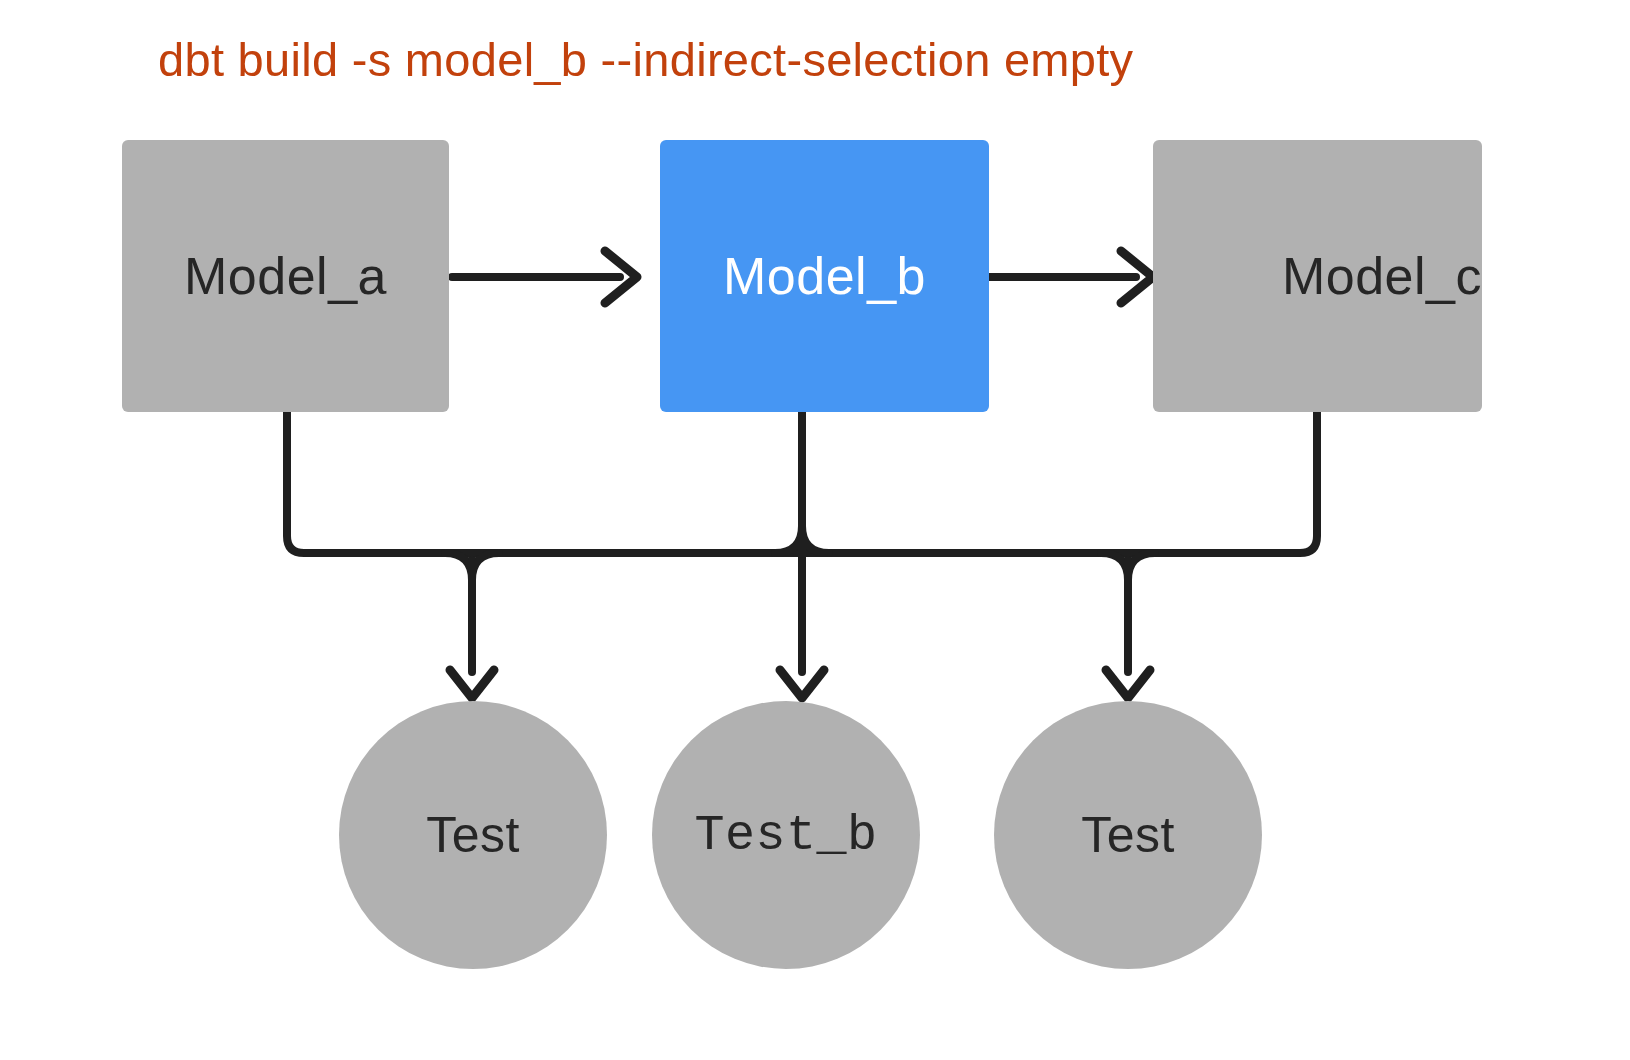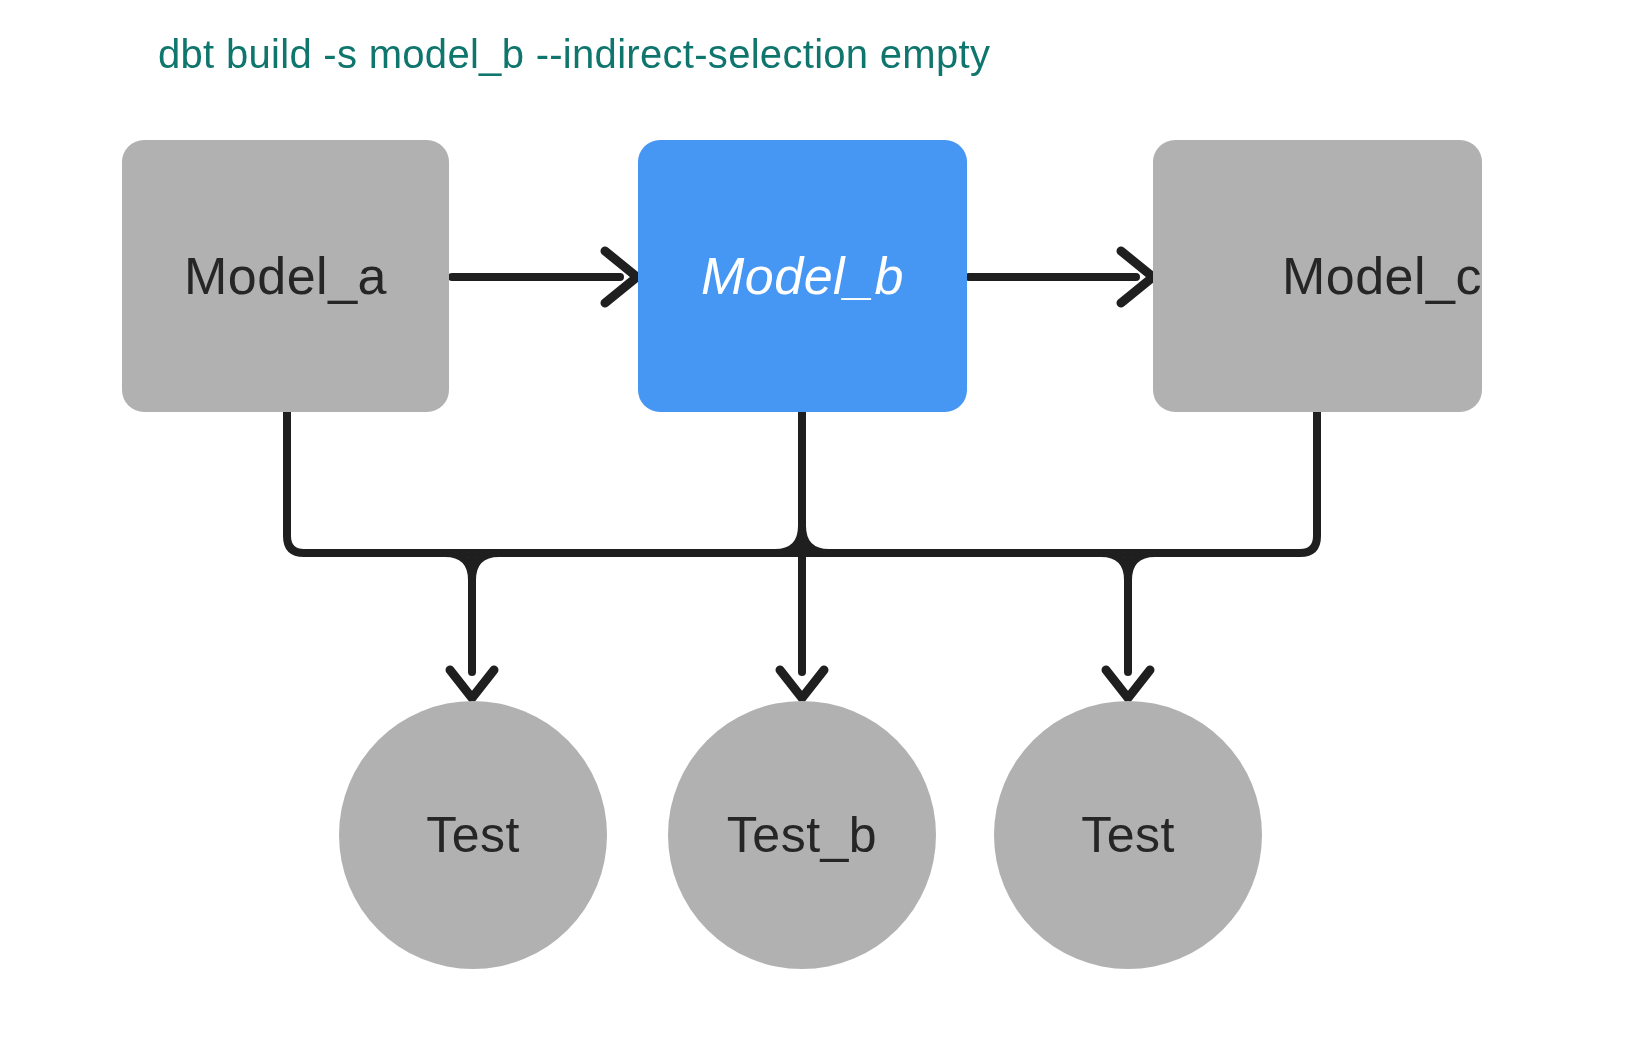--- a/index.html
+++ b/index.html
@@ -12,24 +12,24 @@
     position: relative;
     width: 1630px;
     height: 1060px;
     background: #ffffff;
     overflow: hidden;
   }
   .diagram-title {
     position: absolute;
     left: 158px;
     top: 32px;
-    font-size: 40px;
+    font-size: 47px;
     font-weight: 500;
     letter-spacing: 0.3px;
-    color: #0f766e;
+    color: #c2410c;
     white-space: nowrap;
   }
   .edges-svg {
     position: absolute;
     left: 0;
     top: 0;
     width: 1630px;
     height: 1060px;
   }
   .edge {
@@ -44,21 +44,21 @@
     stroke: #1f1f1f;
     stroke-width: 9;
     stroke-linecap: round;
     stroke-linejoin: round;
   }
   .node-box {
     position: absolute;
     width: 329px;
     height: 272px;
     top: 140px;
-    border-radius: 22px;
+    border-radius: 6px;
     background: #b1b1b1;
     display: flex;
     align-items: center;
     justify-content: center;
     font-size: 52px;
     letter-spacing: 0.5px;
     color: #262626;
   }
   .node-box.selected {
     background: #4696f3;
@@ -116,35 +116,35 @@
     <path class="edge" d="M1101,553 Q1128,553 1128,580"></path>
     <path class="edge" d="M1155,553 Q1128,553 1128,580"></path>
     <path class="edge" d="M1128,560 V672"></path>
     <path class="arrowhead" d="M1106,670 L1128,698 L1150,670"></path>
   </svg>
 
   <div class="node-box" style="left:122px; width:327px;">
     <span>Model_a</span>
   </div>
 
-  <div class="node-box selected" style="left:638px;font-style:italic;">
+  <div class="node-box selected" style="left:660px;">
     <span>Model_b</span>
   </div>
 
   <div class="node-box" style="left:1153px;justify-content:flex-end;">
     <span>Model_c</span>
   </div>
 
   <div class="node-circle" style="left:339px;">
     <div class="circle-label">
       <span>Test</span>
     </div>
   </div>
 
-  <div class="node-circle" style="left:668px;">
+  <div class="node-circle" style="left:652px;font-family:Liberation Mono, monospace;">
     <div class="circle-label">
       <span>Test_b</span>
       <span></span>
     </div>
   </div>
 
   <div class="node-circle" style="left:994px;">
     <div class="circle-label">
       <span>Test</span>
     </div>

